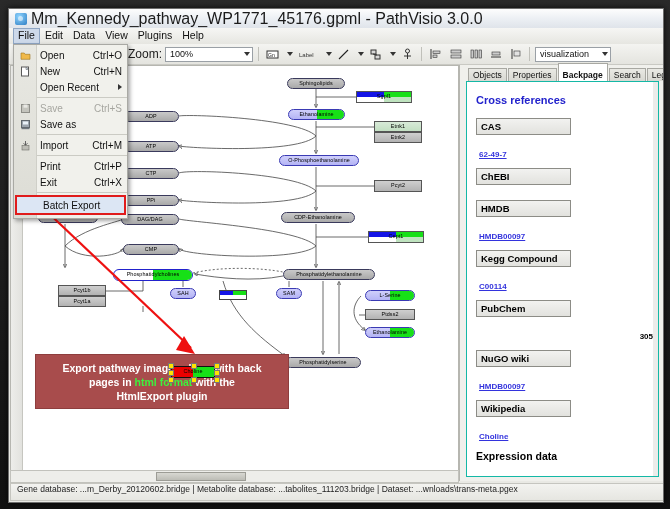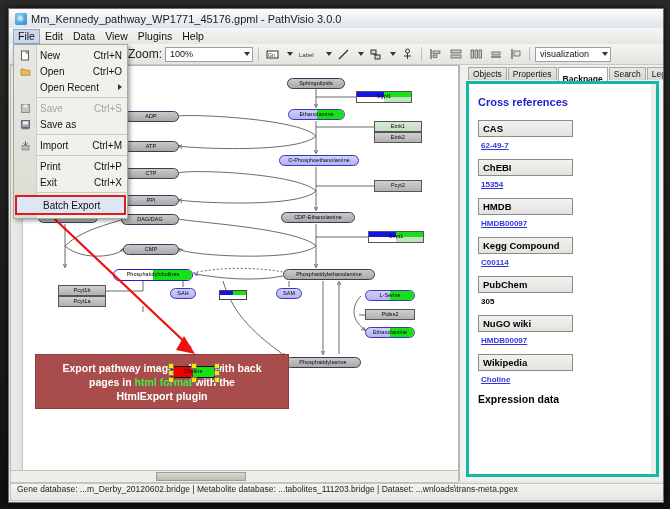--- a/index.html
+++ b/index.html
@@ -14,26 +14,26 @@
        box-shadow:0 0 6px rgba(0,0,0,.8);overflow:hidden;}
 
   
   #titlebar{position:absolute;left:0;top:0;width:100%;height:19px;
       background:linear-gradient(180deg,#fdfdfd 0%,#eef1f5 45%,#dfe4ea 100%);
       border-bottom:1px solid #c3c7cc;display:flex;align-items:center;}
   #titlebar .tb-icon{width:12px;height:12px;margin:0 4px 0 6px;border-radius:2px;
       background:radial-gradient(circle at 35% 30%,#8fd4ff,#2f7fc4);position:relative;}
   #titlebar .tb-icon:after{content:"";position:absolute;left:3px;top:3px;width:5px;height:5px;
       border-radius:50%;background:#fff;opacity:.55;}
-  #titlebar .tb-title{font-size:11px;color:#1b1b1b;white-space:nowrap;}
+  #titlebar .tb-title{font-size:16px;color:#1b1b1b;white-space:nowrap;}
 
   
   #menubar{position:absolute;left:0;top:19px;width:100%;height:16px;
       background:linear-gradient(180deg,#f6f6f4,#e6e6e1);
-      border-bottom:1px solid #cfcfc9;display:flex;align-items:center;padding-left:4px;}
+      border-bottom:1px solid #cfcfc9;display:flex;padding-left:4px;}
   #menubar .mi{font-size:10.5px;padding:1px 5px;color:#111;line-height:13px;}
   #menubar .mi.active{background:#cdd9ea;border:1px solid #8fa6c4;padding:0 4px;}
 
   
   #toolbar{position:absolute;left:0;top:35px;width:100%;height:20px;
       background:linear-gradient(180deg,#f4f4f1,#e4e4df);
       border-bottom:1px solid #c9c9c3;display:flex;align-items:center;gap:3px;padding-left:4px;}
   .tb-sep{width:1px;height:14px;background:#c0c0ba;margin:0 2px;}
   .tb-lab{font-size:12px;color:#222;}
   .tb-combo{height:13px;border:1px solid #9aa0a6;background:#fff;display:flex;
@@ -103,34 +103,34 @@
   
   #hscroll{position:absolute;left:1px;top:461px;width:447px;height:11px;
       background:#eeeeea;border:1px solid #c2c2bc;}
   #hscroll .thumb{position:absolute;left:145px;top:1px;width:88px;height:7px;
       background:linear-gradient(180deg,#d8d8d2,#bdbdb6);border:1px solid #9c9c95;}
 
   
   #rpanel{position:absolute;left:450px;top:56px;width:203px;height:416px;background:#f0f0ec;
       border-left:1px solid #b6b6b0;}
   #tabs{position:absolute;left:0;top:2px;width:100%;height:14px;display:flex;
-      align-items:flex-start;padding-left:8px;gap:1px;}
+      align-items:center;padding-left:8px;gap:1px;}
   #tabs .tab{font-size:8.5px;padding:1px 4px;border:1px solid #a8a8a2;border-bottom:none;
       background:linear-gradient(180deg,#e9e9e4,#d8d8d2);color:#111;line-height:10px;}
   #tabs .tab.sel{background:#fff;font-weight:bold;padding:6px 4px;}
   #bp{position:absolute;left:6px;top:16px;right:4px;bottom:4px;background:#fff;
-      border:3px solid #14b8a6;overflow:hidden;}
+      border:1px solid #14b8a6;overflow:hidden;}
   #bp-inner{position:absolute;left:0;top:0;right:5px;bottom:0;padding:8px 0 0 9px;}
   .bp-h{color:#2222cc;font-weight:bold;font-size:11px;margin:4px 0 12px;}
   .bp-box{box-sizing:border-box;width:95px;border:1px solid #8c8c86;
       background:linear-gradient(180deg,#f2f2f0,#e2e2de);font-weight:bold;font-size:9.5px;
-      padding:2px 4px;margin-bottom:4px;color:#000;}
+      padding:2px 4px;margin-bottom:15px;color:#000;}
   .bp-val{font-size:8px;font-weight:bold;margin:0 0 9px 3px;}
   .bp-val a{color:#3333dd;text-decoration:underline;}
-  .bp-val.plain{color:#000;}
+  .bp-val.plain{color:#000;text-align:right;}
   .bp-exp{font-weight:bold;font-size:10.5px;margin-top:2px;}
   #bp-vscroll{position:absolute;right:0;top:0;width:5px;height:100%;background:#ececea;}
 
   
   #statusbar{position:absolute;left:1px;top:474px;width:651px;height:16px;
       background:linear-gradient(180deg,#f3f3f0,#e6e6e1);border:1px solid #c5c5bf;
       display:flex;align-items:flex-start;padding-left:6px;font-size:8.5px;color:#222;}
 </style>
 </head>
 <body>
@@ -466,21 +466,20 @@
     </div>
 
     <div id="bp">
       <div id="bp-inner">
         <div class="bp-h">Cross references</div>
 
         <div class="bp-box">CAS</div>
         <div class="bp-val"><a href="#">62-49-7</a></div>
 
         <div class="bp-box">ChEBI</div>
-        <div class="bp-val"><a href="#">15354</a></div>
 
         <div class="bp-box">HMDB</div>
         <div class="bp-val"><a href="#">HMDB00097</a></div>
 
         <div class="bp-box">Kegg Compound</div>
         <div class="bp-val"><a href="#">C00114</a></div>
 
         <div class="bp-box">PubChem</div>
         <div class="bp-val plain">305</div>
 
@@ -495,40 +494,40 @@
       <div id="bp-vscroll"></div>
     </div>
   </div>
 
   <div id="statusbar">
     <span>Gene database: ...m_Derby_20120602.bridge | Metabolite database: ...tabolites_111203.bridge | Dataset: ...wnloads\trans-meta.pgex</span>
   </div>
 
   <div id="filemenu">
     <div class="gut"></div>
+
+    <div class="fm-row">
+      <span class="fm-ic">
+        <svg width="11" height="11">
+              <path d="M1,3 h3.2 l1,1.3 H10 v5 H1z" fill="#f0b94a" stroke="#9c7420" stroke-width=".6"></path>
+            </svg>
+          </span>
+      <span class="fm-lb">Open</span>
+      <span class="fm-ks">Ctrl+O</span>
+    </div>
 
     <div class="fm-row">
       <span class="fm-ic">
         <svg width="11" height="11">
               <rect x="1.5" y="1" width="7" height="9" fill="#fff" stroke="#5a5a5a"></rect>
               <path d="M6,1 l2.5,2.5 h-2.5z" fill="#cfe3f5" stroke="#5a5a5a" stroke-width=".5"></path>
             </svg>
           </span>
       <span class="fm-lb">New</span>
       <span class="fm-ks">Ctrl+N</span>
-    </div>
-
-    <div class="fm-row">
-      <span class="fm-ic">
-        <svg width="11" height="11">
-              <path d="M1,3 h3.2 l1,1.3 H10 v5 H1z" fill="#f0b94a" stroke="#9c7420" stroke-width=".6"></path>
-            </svg>
-          </span>
-      <span class="fm-lb">Open</span>
-      <span class="fm-ks">Ctrl+O</span>
     </div>
 
     <div class="fm-row">
       <span class="fm-ic"></span>
       <span class="fm-lb">Open Recent</span>
       <span class="arr"></span>
     </div>
 
     <div class="fm-div"></div>
 

